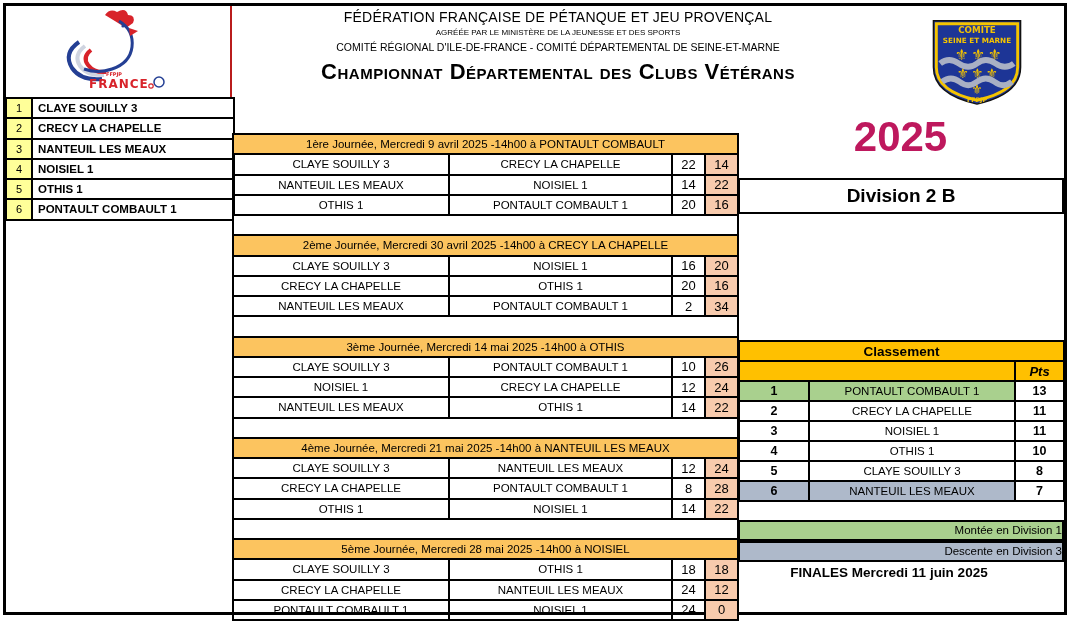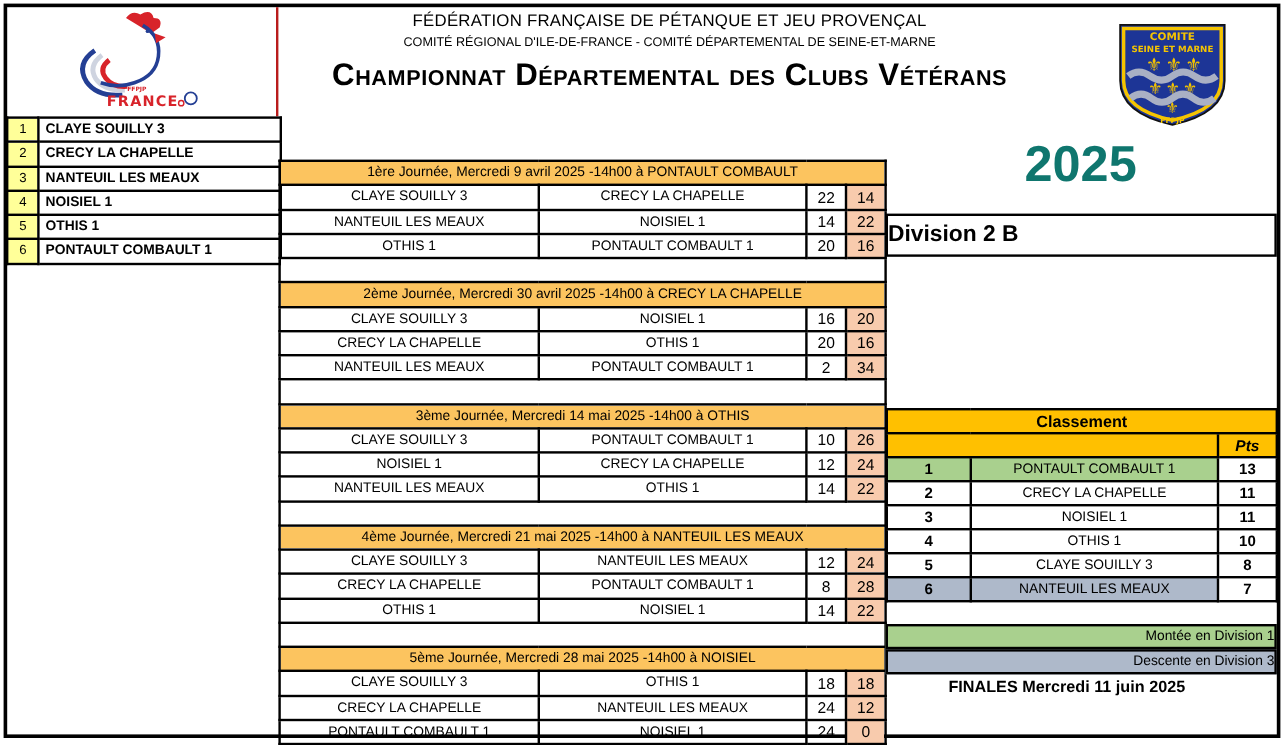--- a/index.html
+++ b/index.html
@@ -7,41 +7,41 @@
        font-family:"Liberation Sans","DejaVu Sans",sans-serif;color:#000;}
   .sheet-border{position:absolute;left:3px;top:3px;width:1064px;height:612px;
        border:3px solid #000;box-sizing:border-box;}
   
   .logo-cell{position:absolute;left:6px;top:6px;width:226px;height:91px;
        border-right:2px solid #b91c1c;box-sizing:border-box;}
   .hdr{position:absolute;left:233px;top:9px;width:650px;text-align:center;}
   .hdr-l1{font-size:14px;letter-spacing:.2px;}
   .hdr-l2{font-size:8px;margin-top:3px;}
   .hdr-l3{font-size:10.5px;margin-top:4px;}
-  .hdr-title{font-size:26px;font-weight:700;font-variant:small-caps;margin-top:6px;letter-spacing:.5px;}
+  .hdr-title{font-size:22px;font-weight:700;font-variant:small-caps;margin-top:6px;letter-spacing:.5px;}
   .shield{position:absolute;left:928px;top:15px;width:98px;height:92px;}
   
   table{border-collapse:collapse;position:absolute;table-layout:fixed;}
   td{border:2px solid #000;padding:0;text-align:center;font-size:11.5px;
      overflow:hidden;white-space:nowrap;}
   .tblteams{left:5px;top:97px;}
   .tblteams tr{height:20.25px;}
   .tblteams .num{background:#ffff99;font-size:11px;}
   .tblteams .tname{text-align:left;padding-left:5px;font-weight:700;}
   .tbljournees{left:232px;top:97px;margin-top:36px;}
   .tbljournees tr{height:20.25px;}
   .jhead{background:#fcc45f;font-size:11.5px;}
   .s1{font-size:13px;}
   .s2{background:#f8cbad;font-size:13px;}
   .blank{background:#fff;}
   
   .year{position:absolute;left:738px;top:99px;width:325px;height:76px;
-        text-align:center;line-height:76px;font-size:42px;font-weight:800;color:#0f766e;}
+        text-align:center;line-height:76px;font-size:42px;font-weight:800;color:#be185d;}
   .division{position:absolute;left:738px;top:178px;width:326px;height:36px;
-        border:2.5px solid #000;box-sizing:border-box;text-align:left;
+        border:2.5px solid #000;box-sizing:border-box;text-align:center;
         line-height:31px;font-size:19px;font-weight:700;}
   .tblclassement{left:738px;top:340px;}
   .tblclassement tr{height:20px;}
   .cl-title{background:#ffc000;font-weight:700;font-size:13.5px;}
   .cl-sub{background:#ffc000;}
   .cl-pts-h{background:#ffc000;font-weight:700;font-size:13px;font-style:italic;}
   .rank{font-weight:700;font-size:12.5px;}
   .pts{font-weight:700;font-size:12.5px;}
   .hl-promotion{background:#a9d08e;}
   .hl-relegation{background:#aeb9ca;}
@@ -68,20 +68,21 @@
     <circle cx="74" cy="20" r="1.6" fill="#243f94"></circle>
     <text x="57" y="70" font-size="5" font-weight="700" fill="#d8232a" font-family="DejaVu Sans, sans-serif">FFPJP</text>
     <text x="40" y="82" font-size="12" font-weight="800" letter-spacing="1" fill="#d8232a" font-family="DejaVu Sans, sans-serif">FRANCE</text>
     <circle cx="110" cy="76" r="5" stroke="#243f94" stroke-width="1.5" fill="none"></circle>
     <circle cx="102" cy="80" r="2.2" stroke="#d8232a" stroke-width="1.2" fill="none"></circle>
   </svg>
 </div>
 
 <div class="hdr">
   <div class="hdr-l1">FÉDÉRATION FRANÇAISE DE PÉTANQUE ET JEU PROVENÇAL</div>
+  <div class="hdr-l2">AGRÉÉE PAR LE MINISTÈRE DE LA JEUNESSE ET DES SPORTS</div>
   <div class="hdr-l3">COMITÉ RÉGIONAL D'ILE-DE-FRANCE - COMITÉ DÉPARTEMENTAL DE SEINE-ET-MARNE</div>
   <div class="hdr-title">Championnat Départemental des Clubs Vétérans</div>
 </div>
 
 <svg class="shield" viewBox="0 0 100 95">
   <path d="M5,6 h90 v48 q0,28 -45,38 q-45,-10 -45,-38 Z" fill="#1d3596" stroke="#111" stroke-width="1.5"></path>
   <path d="M8,9 h84 v45 q0,25 -42,34 q-42,-9 -42,-34 Z" fill="#1d3596" stroke="#f5c400" stroke-width="3"></path>
   <text x="50" y="19" text-anchor="middle" font-size="9" font-weight="700" fill="#f5c400" font-family="DejaVu Sans, sans-serif">COMITE</text>
   <text x="50" y="29" text-anchor="middle" font-size="7.5" font-weight="700" fill="#f5c400" font-family="DejaVu Sans, sans-serif">SEINE ET MARNE</text>
   <text x="27" y="46" font-size="16" fill="#f5c400" font-family="DejaVu Sans, sans-serif">⚜</text>

